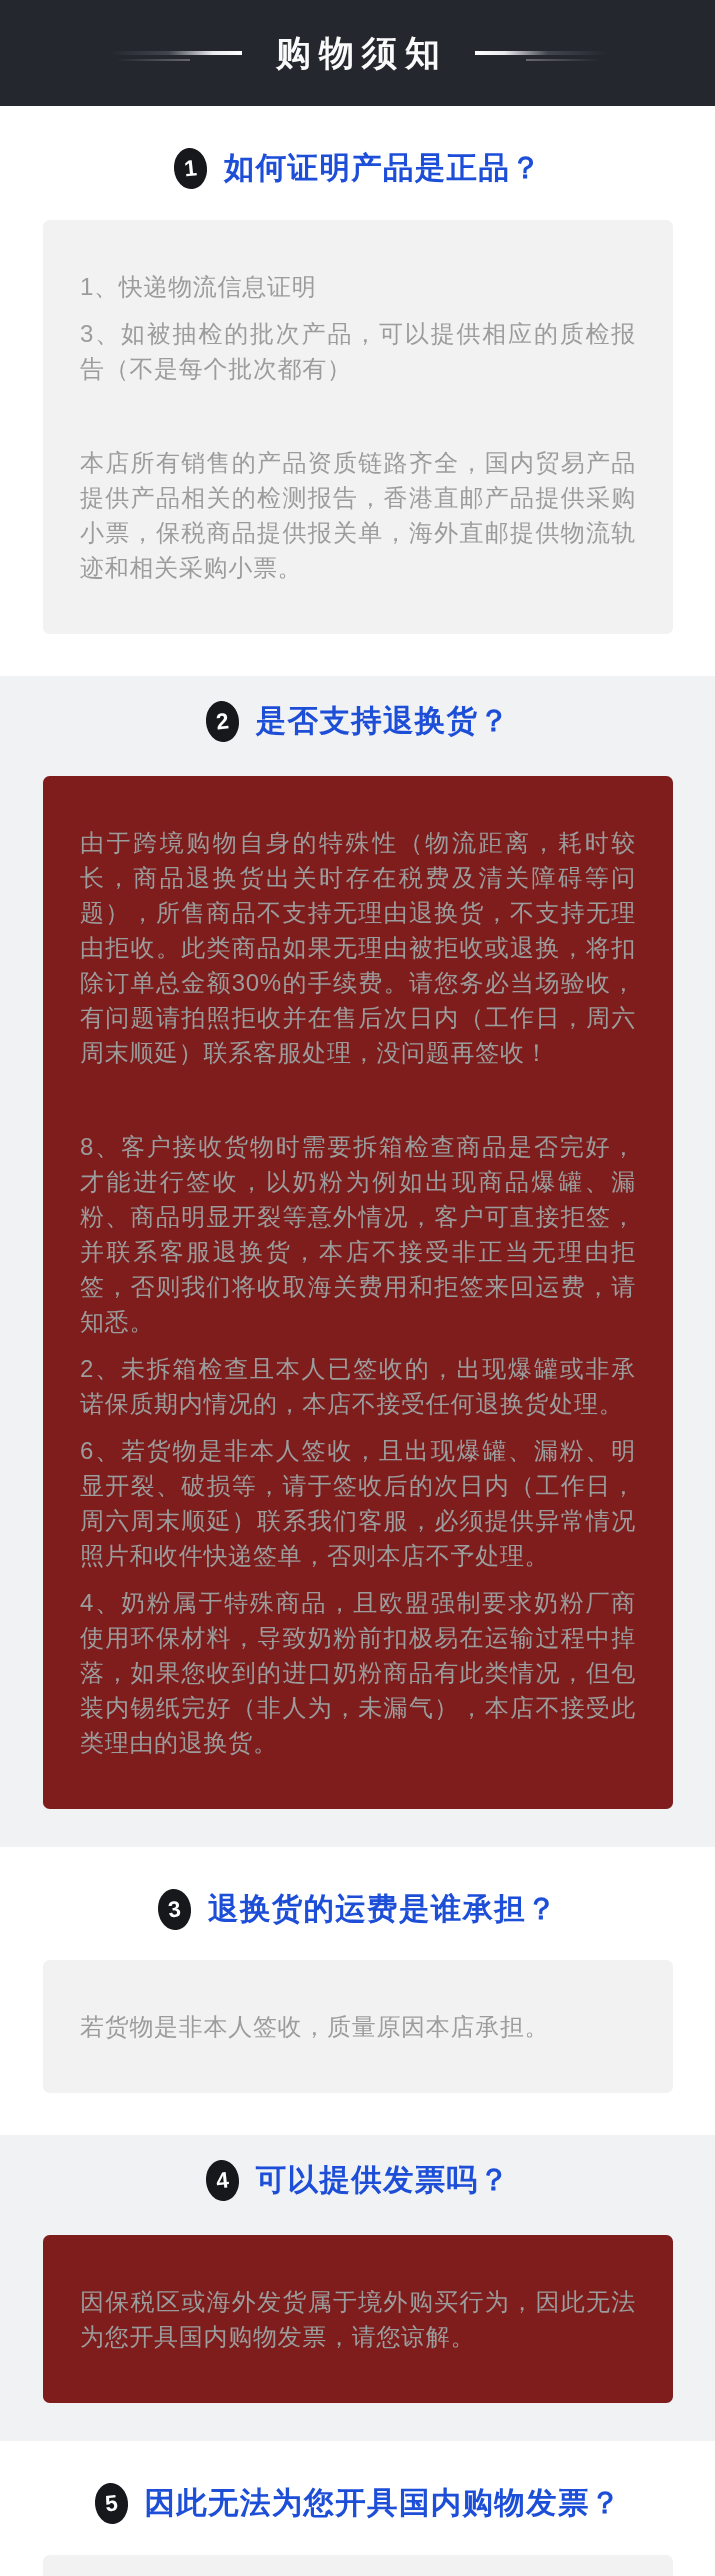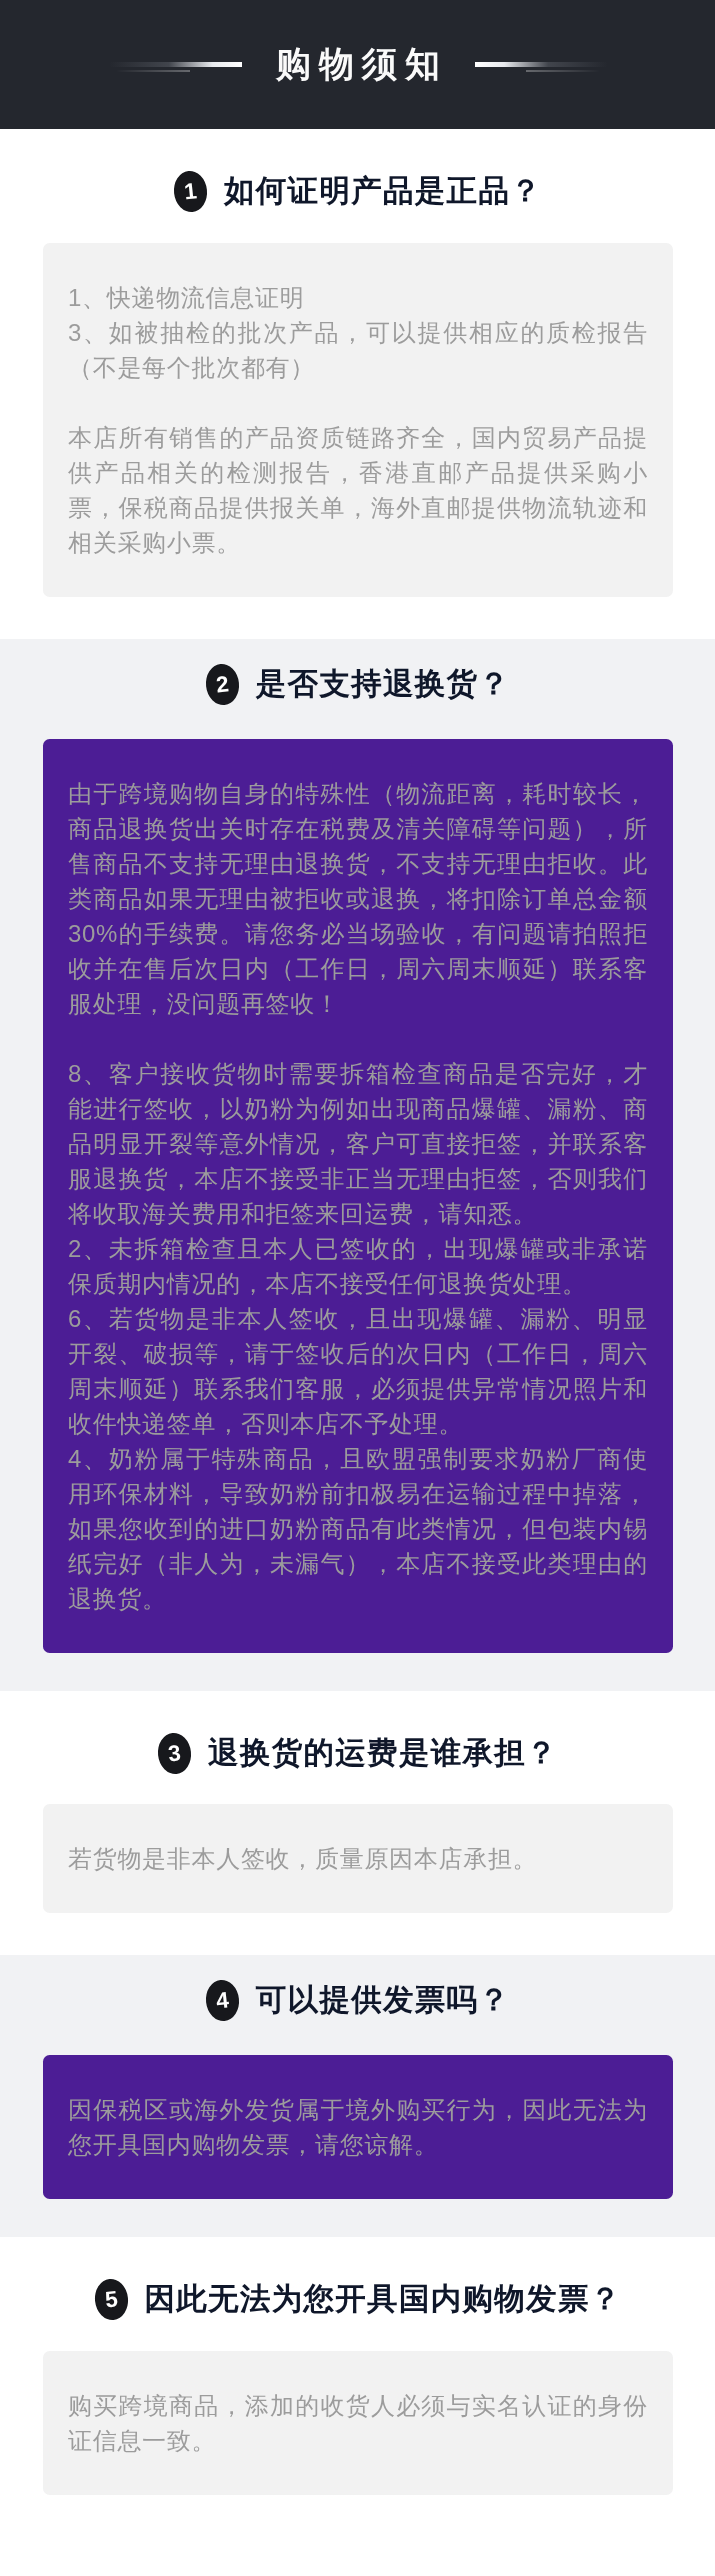--- a/index.html
+++ b/index.html
@@ -2,21 +2,21 @@
 <html lang="zh" style="font-size:10.6px"><head>
 <meta charset="utf-8">
 <style>
   html,body{margin:0;padding:0}
   body{
     width:716px;height:2576px;overflow:hidden;background:#ffffff;
     font-family:"Liberation Sans","DejaVu Sans",sans-serif;
   }
   
   .banner{
-    height:129px;background:#24272e;
+    height:106px;background:#24272e;
     display:flex;align-items:center;justify-content:center;gap:26.5px;
   }
   .banner-title{
     color:#fafafa;font-size:35px;font-weight:800;
     letter-spacing:8px;text-indent:8px;white-space:nowrap;
   }
   .banner-line{width:133px;height:4.6px;position:relative;flex:0 0 auto}
   .banner-line.left{
     background:linear-gradient(90deg,rgba(255,255,255,0) 0%,rgba(170,175,185,.22) 45%,#e8eaee 78%,#ffffff 100%);
   }
@@ -34,29 +34,29 @@
   
   .section{margin-top:42px}
   .section.gray{background:#f1f2f4;padding:25px 0 38px}
   .heading{display:flex;align-items:center;justify-content:center;gap:17px;margin-bottom:30.5px}
   .section.gray .heading{margin-bottom:34px}
   .badge{
     width:33px;height:41px;border-radius:50%;background:#17181c;color:#ffffff;
     display:flex;align-items:center;justify-content:center;
     font-size:22.5px;font-weight:800;transform:rotate(-6deg);flex:0 0 auto;
   }
-  .title{margin:0;font-size:30.5px;font-weight:800;color:#0f172a;letter-spacing:1.3px;white-space:nowrap}
+  .title{margin:0;font-size:30.5px;font-weight:800;color:#1d4ed8;letter-spacing:1.3px;white-space:nowrap}
   .box{
     margin:0 43px;border-radius:6.6px;padding:37px 25px;
     font-size:24px;line-height:35px;color:#9c9c9c;letter-spacing:0.7px;
     text-align:justify;
   }
   .section.white .box{background:#f2f2f2}
-  .section.gray .box{background:#4c1d95}
-  .para{margin:0}
+  .section.gray .box{background:#7f1d1d}
+  .para{margin:12px}
   .para:empty{height:35px}
 </style>
 </head>
 <body>
 
 <header class="banner">
   <span class="banner-line left"></span>
   <div class="banner-title">购物须知</div>
   <span class="banner-line right"></span>
 </header>

